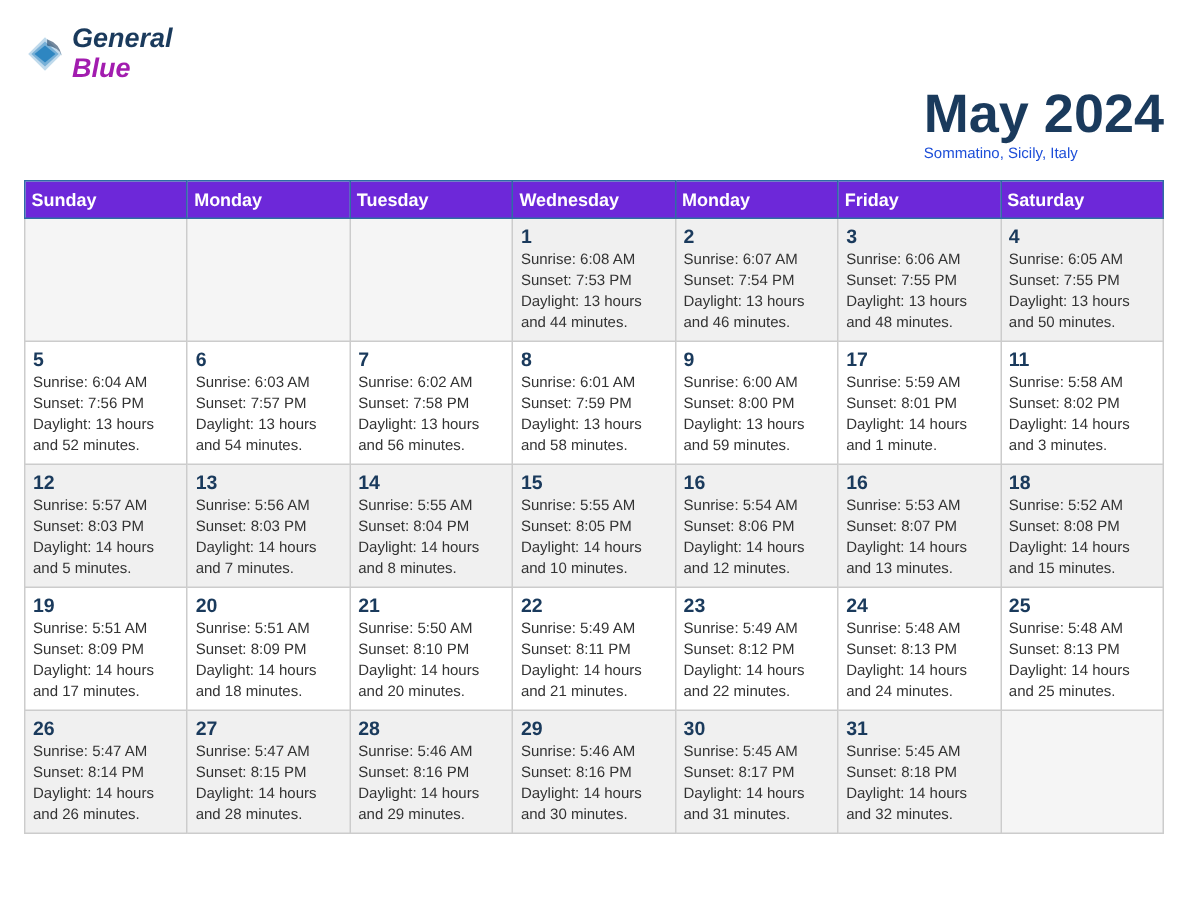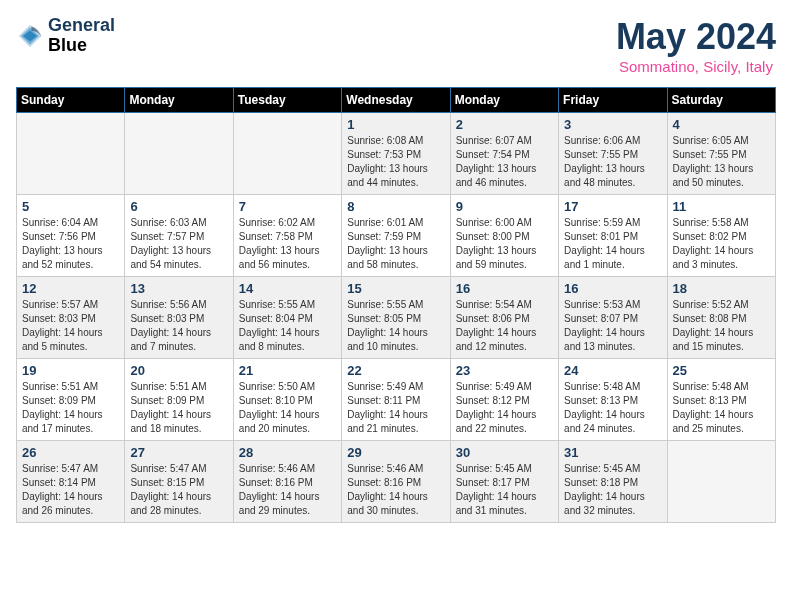--- a/index.html
+++ b/index.html
@@ -19,42 +19,43 @@
     .logo {
       display: flex;
       align-items: center;
       gap: 4px;
     }
     .logo-text {
       font-size: 18px;
       font-weight: bold;
       color: #1a3a5c;
       line-height: 1.1;
+      font-style: italic;
     }
     .logo-icon {
       width: 28px;
       height: 28px;
     }
-    .title-block { text-align: center; }
+    .title-block { text-align: left; margin-top: 39px; }
     .month-title {
       font-size: 36px;
       font-weight: bold;
       color: #1a3a5c;
     }
     .subtitle {
-      font-size: 15px;
-      color: #ec4899;
+      font-size: 10px;
+      color: #1d4ed8;
     }
     table {
       width: 100%;
       border-collapse: collapse;
       table-layout: fixed;
     }
     th {
-      background: #000000;
+      background: #6d28d9;
       color: #fff;
       font-size: 12px;
       font-weight: bold;
       padding: 5px 4px;
       text-align: left;
       border: 1px solid #2e6da4;
     }
     td {
       border: 1px solid #ccc;
       vertical-align: top;
@@ -85,21 +86,21 @@
 <div class="header">
   <div class="logo">
     <svg class="logo-icon" viewBox="0 0 40 40">
       <polygon points="20,4 36,20 20,36 4,20" fill="#2e86c1" opacity="0.3"></polygon>
       <polygon points="20,8 33,20 20,32 7,20" fill="#2e86c1" opacity="0.5"></polygon>
       <polygon points="20,12 30,20 20,28 10,20" fill="#2e86c1"></polygon>
       <path d="M22,6 Q34,10 36,22 Q34,14 22,12 Z" fill="#1a3a5c" opacity="0.6"></path>
     </svg>
     <div class="logo-text">
       <div>General</div>
-      <div style="color:#000000">Blue</div>
+      <div style="color:#a21caf">Blue</div>
     </div>
   </div>
   <div class="title-block">
     <div class="month-title">May 2024</div>
     <div class="subtitle">Sommatino, Sicily, Italy</div>
   </div>
 </div>
 
 <table>
   <thead>

